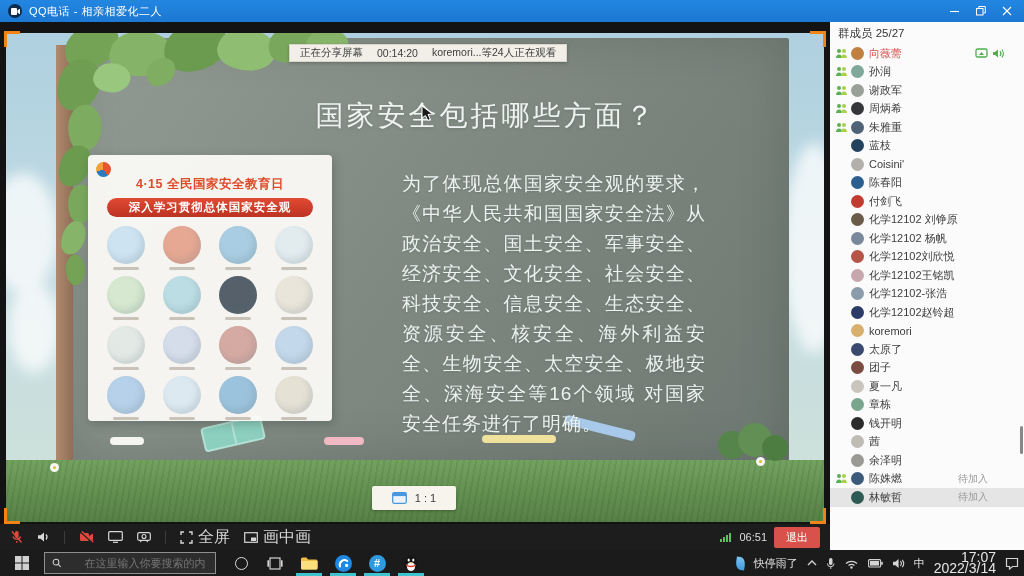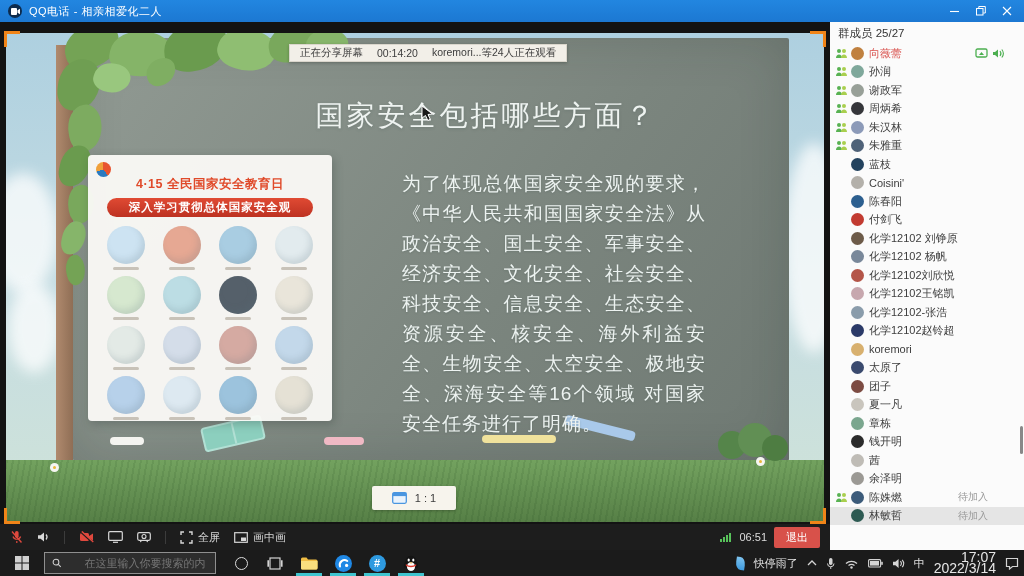--- a/index.html
+++ b/index.html
@@ -47,21 +47,21 @@
   .p-bar{width:26px;height:3px;background:#c8c2b8;border-radius:2px;margin-top:3px}
 
   .tray-eraser{position:absolute;left:196px;top:388px;width:62px;height:25px;background:#8ccfbe;border:2px solid #b2e0d4;border-radius:4px;transform:rotate(-13deg)}
   .tray-eraser::after{content:"";position:absolute;left:50%;top:0;bottom:0;width:2px;background:#b2e0d4}
   .chalk{position:absolute;height:8px;border-radius:4px}
 
   .share-banner{position:absolute;left:289px;top:22px;height:18px;background:#f2efe8;border:1px solid #dad6cc;display:flex;align-items:center;padding:0 10px;gap:14px;font-size:10.5px;color:#3c3c3c;box-shadow:0 1px 3px rgba(0,0,0,.25);z-index:8;white-space:nowrap}
   .ratio-box{position:absolute;left:372px;top:464px;width:84px;height:24px;background:#f7f4ed;border-radius:2px;display:flex;align-items:center;justify-content:center;gap:8px;font-size:11px;color:#3c3c3c;box-shadow:0 1px 3px rgba(0,0,0,.25);z-index:8}
 
   .control-bar{position:absolute;left:0;bottom:0;width:100%;height:26px;background:#1d1d1d;display:flex;align-items:center;padding:0 10px;z-index:9}
-  .cb-btn{display:flex;align-items:center;justify-content:center;gap:5px;color:#d6d6d6;font-size:11px;margin-right:14px;white-space:nowrap}
+  .cb-btn{display:flex;align-items:center;justify-content:center;gap:5px;color:#d6d6d6;font-size:16px;margin-right:14px;white-space:nowrap}
   .cb-sep{width:1px;height:13px;background:#3c3c3c;margin-right:14px}
   .cb-right{margin-left:auto;display:flex;align-items:center;gap:7px}
   .cb-time{color:#ddd;font-size:11px}
   .cb-exit{background:#d8514a;color:#fff;font-size:11px;padding:3px 12px;border-radius:2px}
   .signal{display:flex;align-items:flex-end;height:10px}
   .signal i{display:inline-block;width:2px;background:#57c25a;margin-right:1px}
 
   
   .sidebar{position:absolute;left:830px;top:22px;width:194px;height:528px;background:#fbfbfb;overflow:hidden}
   .sb-header{height:20px;padding:4px 0 0 8px;font-size:11.5px;color:#333}
@@ -392,33 +392,20 @@
   </div>
         <div class="member-row">
     <span class="pair-slot">
       <svg class="pair-icon" width="13" height="11" viewBox="0 0 13 11">
               <circle cx="4" cy="3" r="2" fill="#58b252"></circle>
               <path d="M1 10c0-2.2 1.3-3.5 3-3.5s3 1.3 3 3.5z" fill="#58b252"></path>
               <circle cx="9" cy="3" r="2" fill="#a9cf4e"></circle>
               <path d="M6 10c0-2.2 1.3-3.5 3-3.5s3 1.3 3 3.5z" fill="#a9cf4e"></path>
             </svg>
     </span>
-    <span class="avatar" style="background: rgb(140, 154, 184);"></span>
-    <span class="m-name">朱汉林</span>
-
-  </div>
-        <div class="member-row">
-    <span class="pair-slot">
-      <svg class="pair-icon" width="13" height="11" viewBox="0 0 13 11">
-              <circle cx="4" cy="3" r="2" fill="#58b252"></circle>
-              <path d="M1 10c0-2.2 1.3-3.5 3-3.5s3 1.3 3 3.5z" fill="#58b252"></path>
-              <circle cx="9" cy="3" r="2" fill="#a9cf4e"></circle>
-              <path d="M6 10c0-2.2 1.3-3.5 3-3.5s3 1.3 3 3.5z" fill="#a9cf4e"></path>
-            </svg>
-    </span>
     <span class="avatar" style="background: rgb(79, 98, 120);"></span>
     <span class="m-name">朱雅重</span>
 
   </div>
         <div class="member-row">
     <span class="pair-slot">
       <svg class="pair-icon" width="13" height="11" viewBox="0 0 13 11" style="visibility: hidden;">
               <circle cx="4" cy="3" r="2" fill="#58b252"></circle>
               <path d="M1 10c0-2.2 1.3-3.5 3-3.5s3 1.3 3 3.5z" fill="#58b252"></path>
               <circle cx="9" cy="3" r="2" fill="#a9cf4e"></circle>

